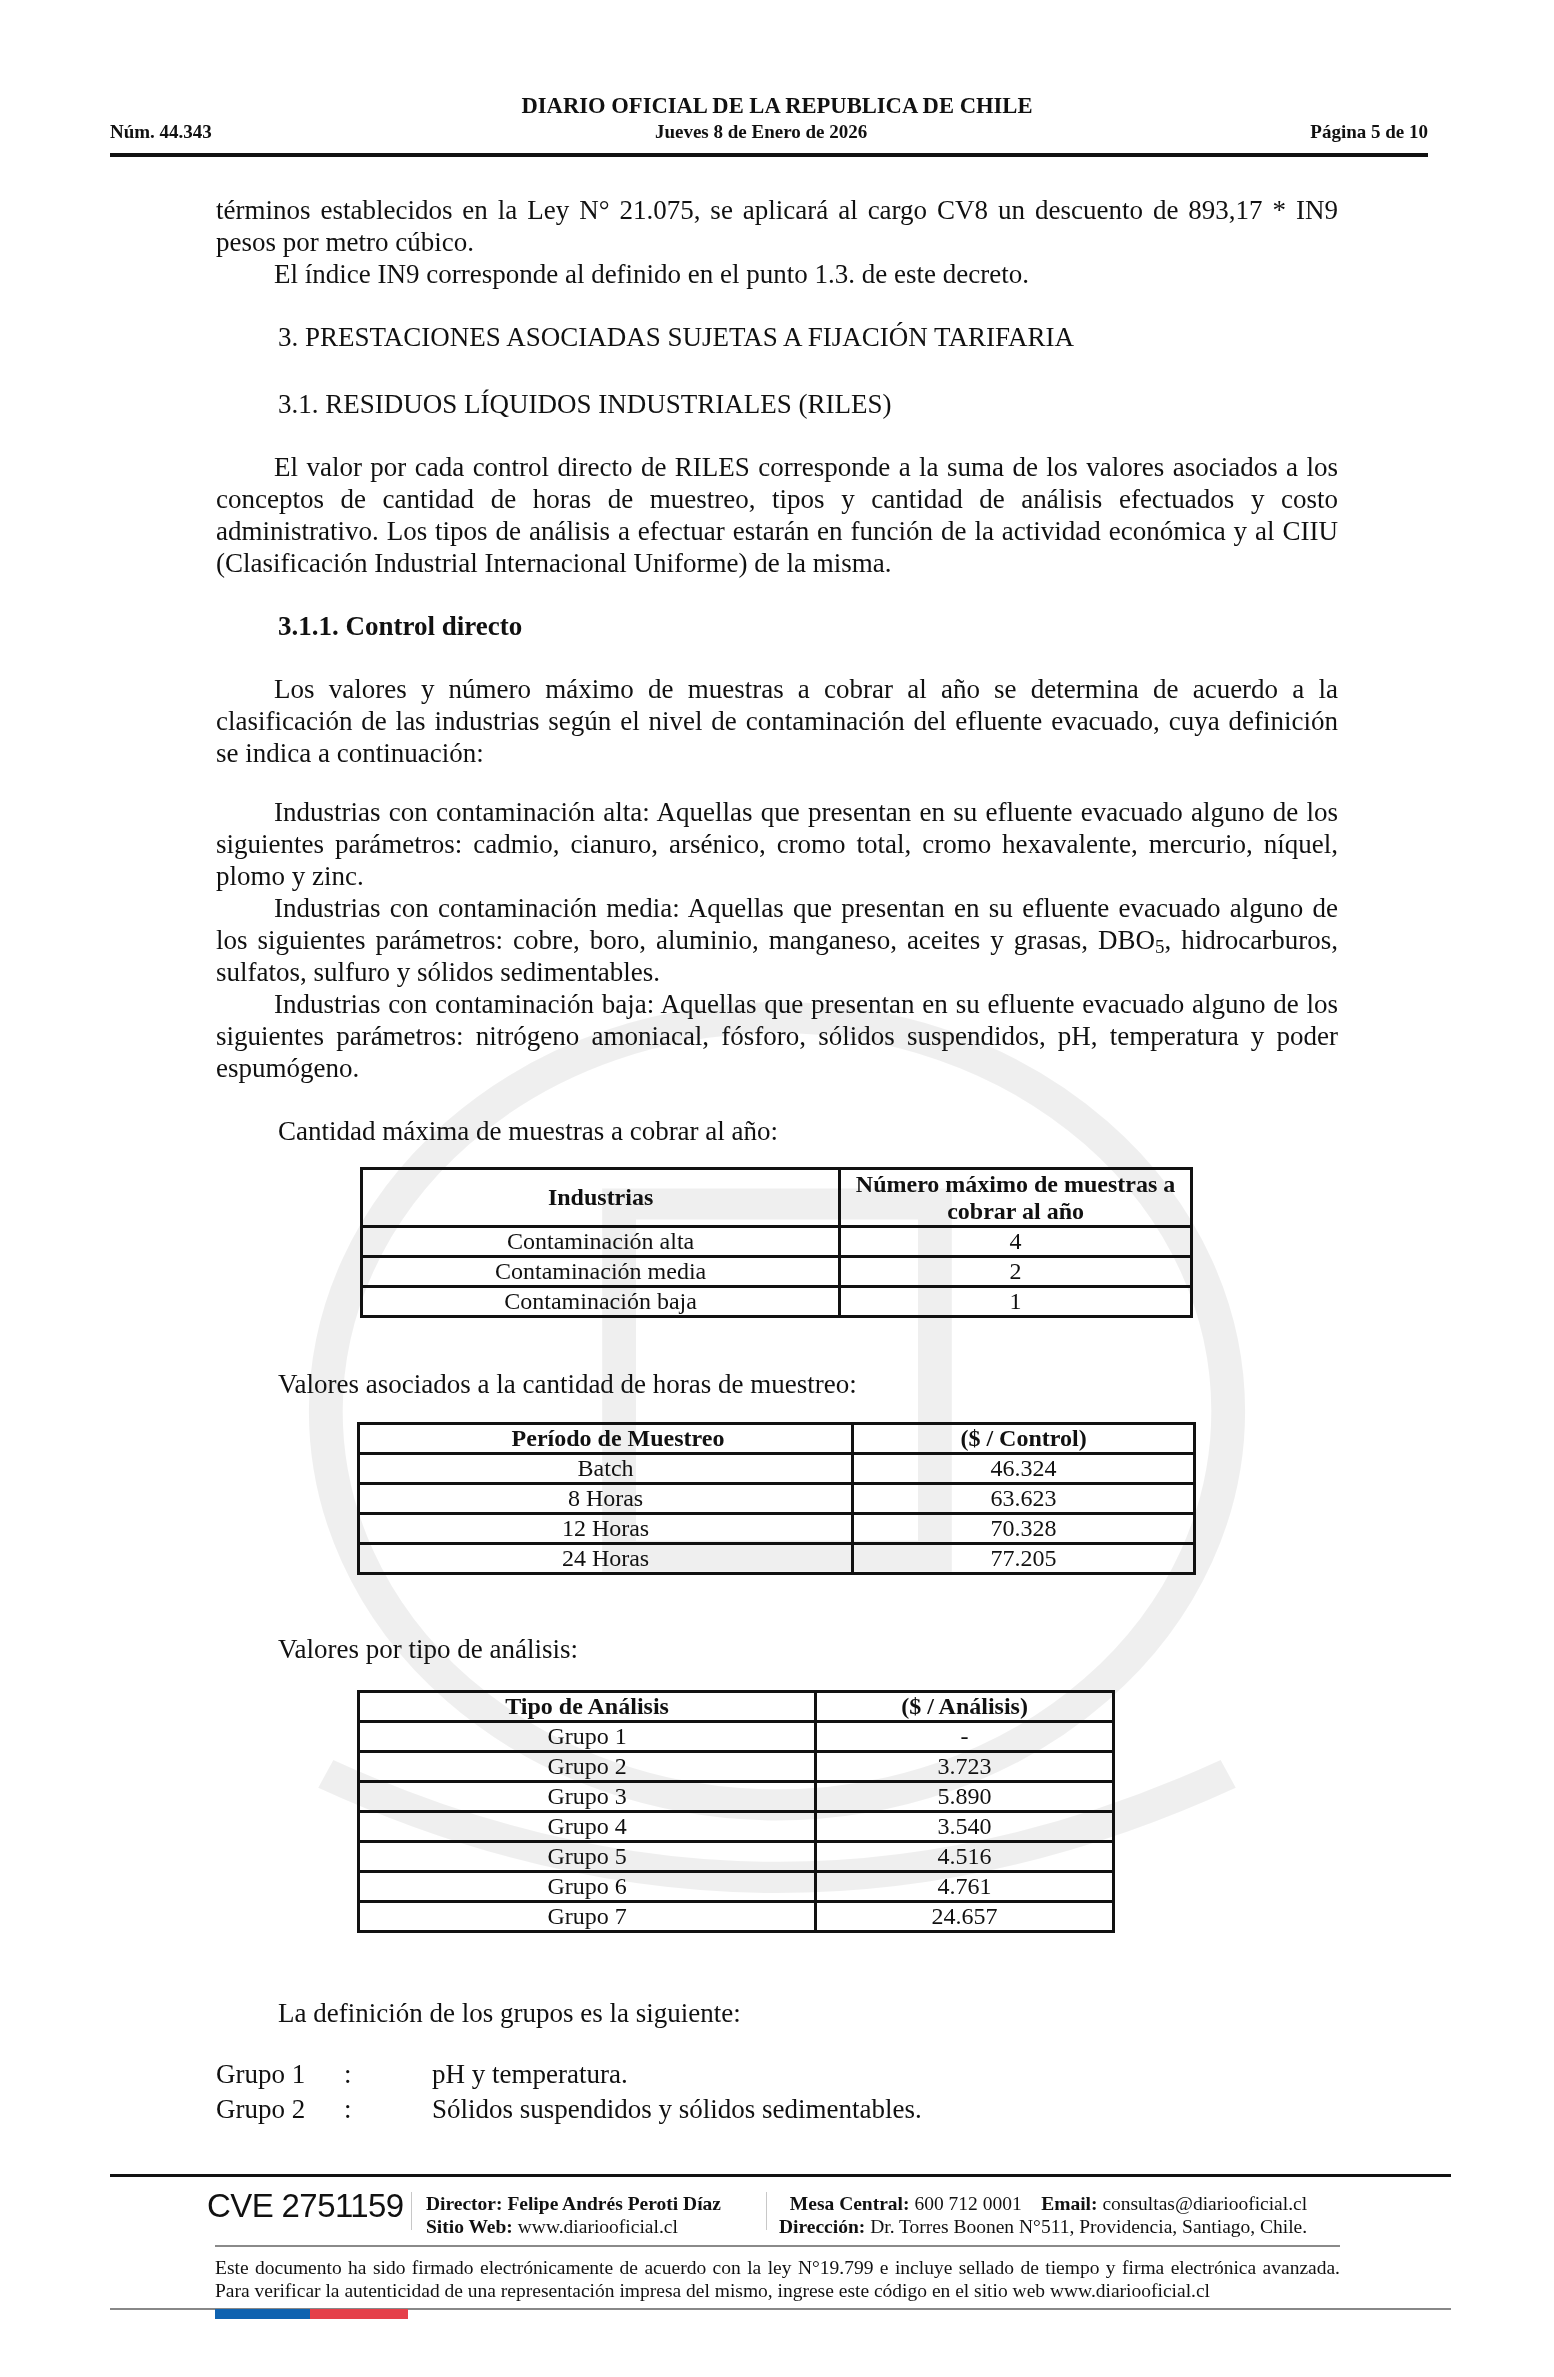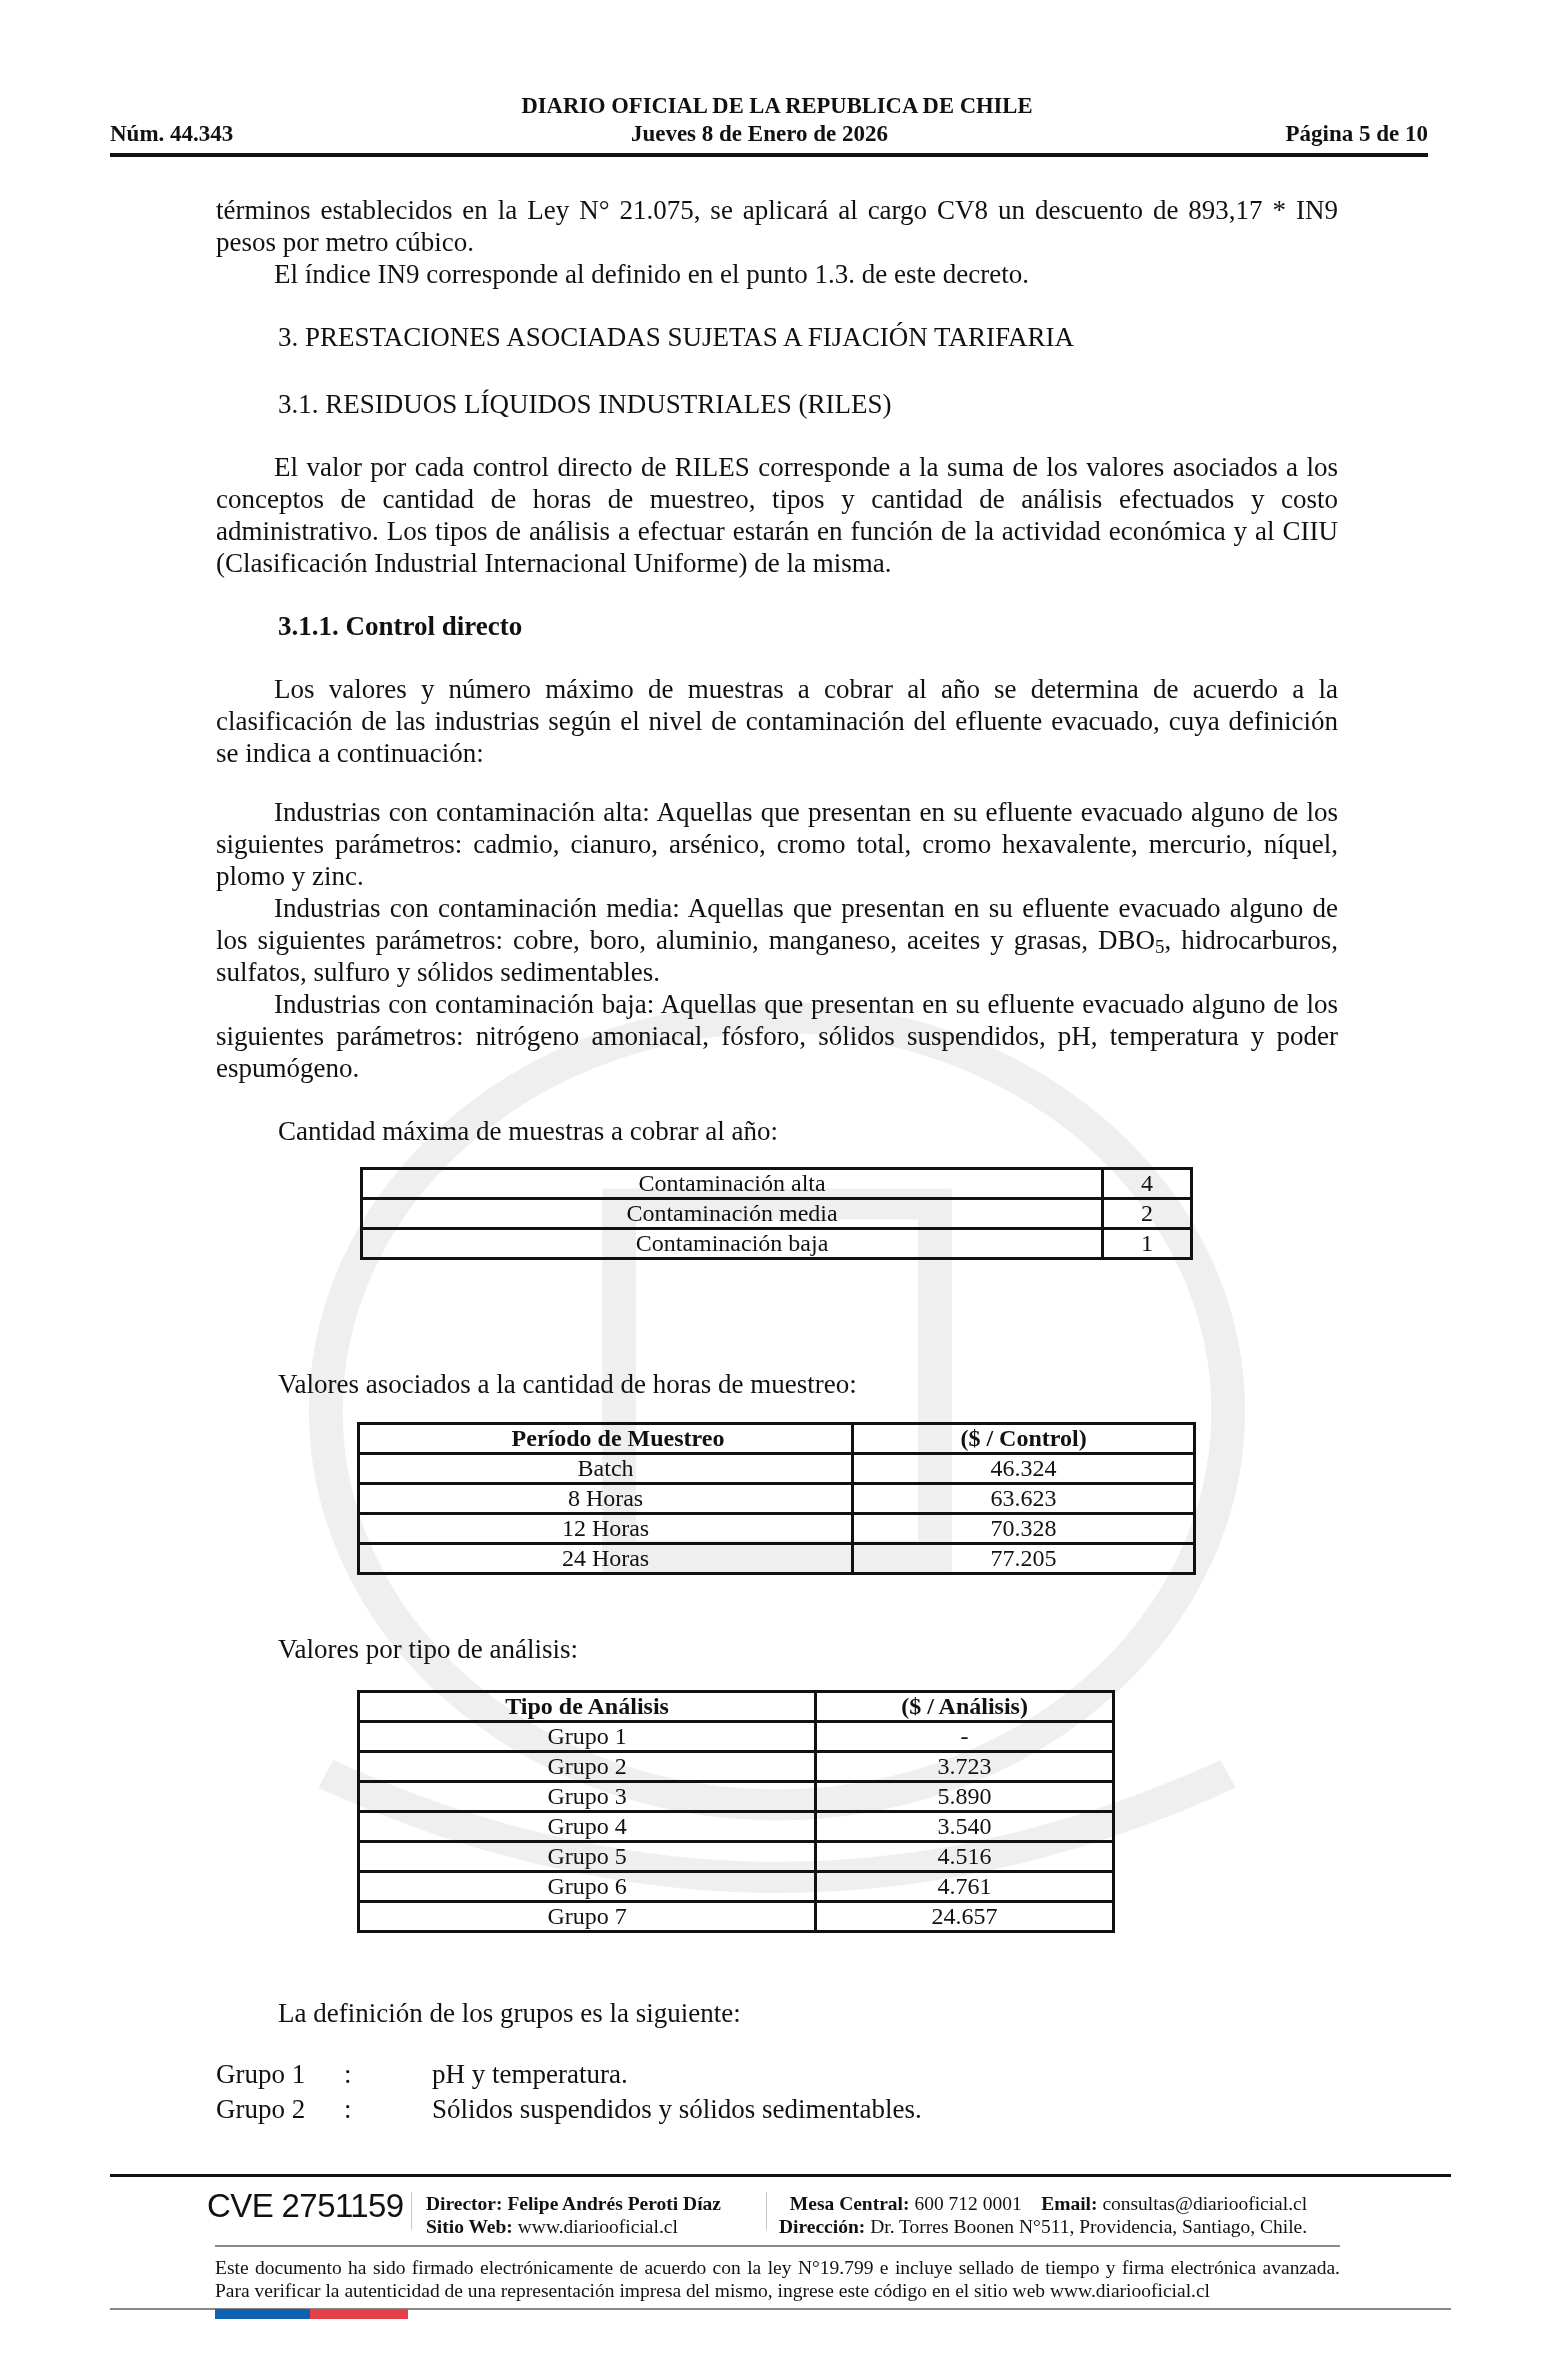--- a/index.html
+++ b/index.html
@@ -1,20 +1,20 @@
 <!DOCTYPE html>
 <html style="font-size:9.8px"><head>
 <meta charset="utf-8">
 <style>
   html, body { margin:0; padding:0; background:#ffffff; }
   body { width:1554px; height:2377px; position:relative; overflow:hidden;
          font-family:"Liberation Serif","DejaVu Serif",serif; color:#111; }
   .abs { position:absolute; }
   .hdr-title { left:0; width:1554px; top:93px; text-align:center; font-weight:bold; font-size:22.6px; }
-  .hdr-row { left:110px; width:1318px; top:121px; font-weight:bold; font-size:23px; display:flex; justify-content:space-between; }
+  .hdr-row { left:110px; width:1318px; top:121px; font-weight:bold; font-size:19px; display:flex; justify-content:space-between; }
   .hdr-rule { left:110px; width:1318px; top:153px; height:4.3px; background:#111; }
   .body { left:216px; width:1122px; font-size:27px; line-height:32px; }
   .p { margin:0; text-align:justify; }
   .ind { text-indent:58px; }
   .h { margin:4px; padding-left:58px; }
   .bold { font-weight:bold; }
   .gap-s { height:27px; }
   table.t { position:absolute; border-collapse:collapse; font-size:24px; }
   table.t td, table.t th { border:3px solid #111; text-align:center; padding:0 6.1px; line-height:27px; }
   table.t th { font-weight:bold; }
@@ -70,20 +70,24 @@
   <div class="gap-s"></div>
   <p class="p ind">Industrias con contaminación alta: Aquellas que presentan en su efluente evacuado alguno de los siguientes parámetros: cadmio, cianuro, arsénico, cromo total, cromo hexavalente, mercurio, níquel, plomo y zinc.</p>
   <p class="p ind"><span>Industrias con contaminación media: Aquellas que presentan en su efluente evacuado alguno de los siguientes parámetros: cobre, boro, aluminio, manganeso, aceites y grasas, DBO</span><sub>5</sub><span>, hidrocarburos, sulfatos, sulfuro y sólidos sedimentables.</span></p>
   <p class="p ind">Industrias con contaminación baja: Aquellas que presentan en su efluente evacuado alguno de los siguientes parámetros: nitrógeno amoniacal, fósforo, sólidos suspendidos, pH, temperatura y poder espumógeno.</p>
   <div class="gap-s"></div>
   <p class="h">Cantidad máxima de muestras a cobrar al año:</p>
 </div>
 
 <table class="t" style="left:360px; top:1167px; width:833px;">
   <tbody>
+      <tr style="height:58px;">
+    <th style="width:463px;">Industrias</th>
+    <th>Número máximo de muestras a cobrar al año</th>
+  </tr>
   <tr>
         <td>Contaminación alta</td>
         <td>4</td>
       </tr>
   <tr>
         <td>Contaminación media</td>
         <td>2</td>
       </tr>
   <tr>
         <td>Contaminación baja</td>

